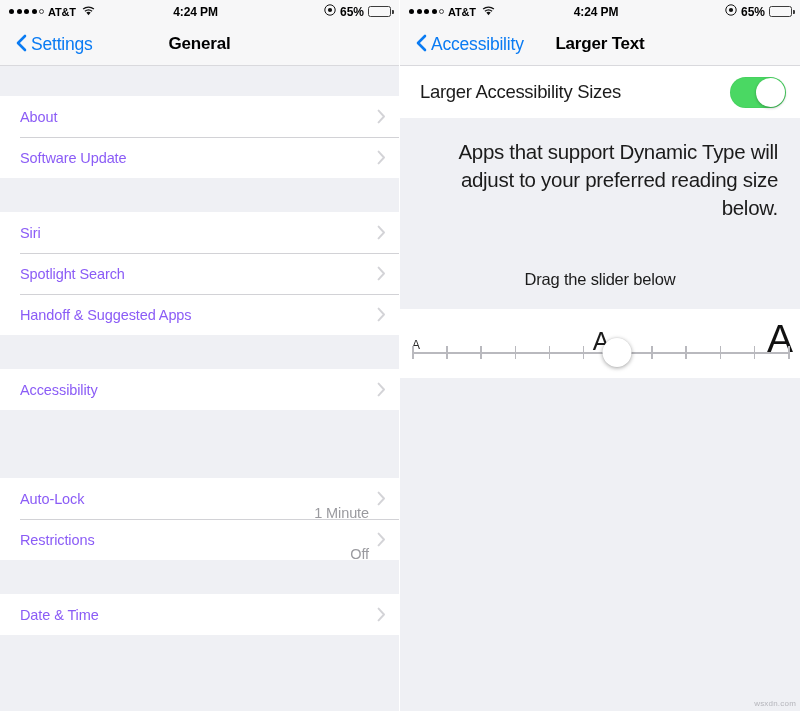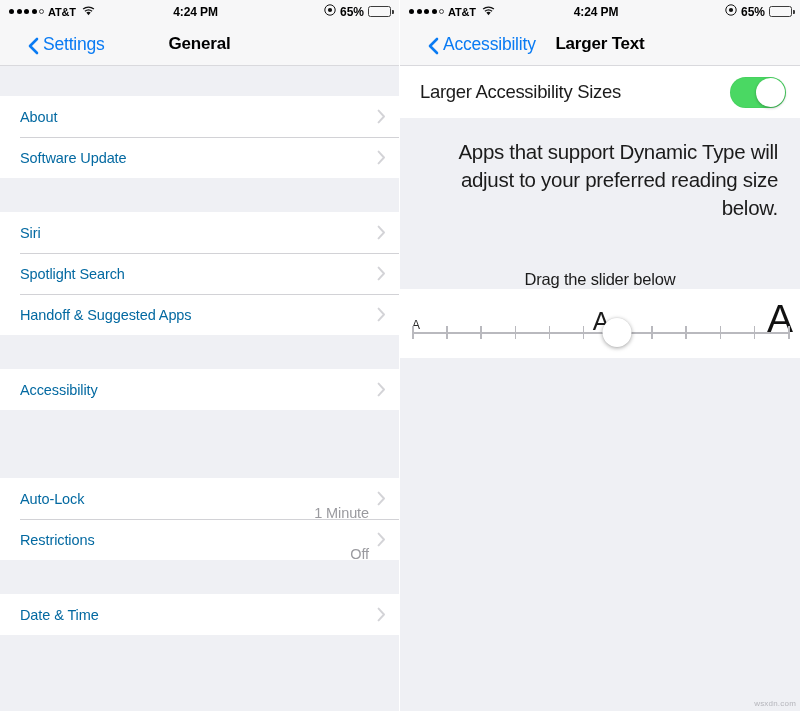--- a/index.html
+++ b/index.html
@@ -45,22 +45,22 @@
   }
   .batt-fill { height: 100%; background: #111; border-radius: 1px; }
 
   
   .navbar {
     height: 43px; background: #f7f7f8;
     border-bottom: 1px solid #d9d9dd;
     display: flex; align-items: center; position: relative;
   }
   .nav-back {
-    display: flex; align-items: flex-end; gap: 4px;
-    padding-left: 28px; color: #0a7bf3; cursor: pointer;
+    display: flex; align-items: flex-start; gap: 4px;
+    padding-left: 16px; color: #0a7bf3; cursor: pointer;
   }
   .chev-back { width: 11px; height: 18px; flex: none; }
   .nav-back-label { font-size: 17.5px; letter-spacing: -0.2px; }
   .nav-title {
     position: absolute; left: 0; right: 0; text-align: center;
     font-size: 17px; font-weight: bold; color: #000; letter-spacing: -0.2px;
   }
 
   
   .list { background: #eff0f4; }
@@ -69,21 +69,21 @@
   .row {
     height: 41px; background: #fff;
     display: flex; align-items: center;
     padding-left: 20px; padding-right: 13px;
     position: relative; cursor: pointer;
   }
   .row + .row::before {
     content: ""; position: absolute; left: 20px; right: 0; top: 0;
     height: 1px; background: #d2d2d6;
   }
-  .row-label { font-size: 14.5px; color: #0369a1; letter-spacing: -0.1px; }
+  .row-label { font-size: 14.5px; color: #8b5cf6; letter-spacing: -0.1px; }
   .row-right { margin-left: auto; display: flex; align-items: center; gap: 8px; }
   .row-value { font-size: 14.5px; color: #9a9a9f; letter-spacing: -0.1px; margin-top: 28px; }
   .chev-r { width: 9px; height: 15px; flex: none; opacity: .72; }
 
   
   .toggle-group { background: #fff; }
   .toggle-row {
     height: 52px; background: #fff;
     display: flex; align-items: center;
     padding: 0 14px 0 20px;
@@ -100,21 +100,21 @@
     background: #fff; box-shadow: 0 1px 3px rgba(0,0,0,.3);
   }
   .footer-text {
     background: #eff0f4; padding: 20px 22px 0 22px;
     text-align: right; color: #1b1b1b;
     font-size: 20.5px; line-height: 28px; letter-spacing: -0.3px;
   }
   .drag-hint {
     background: #eff0f4; text-align: center;
     color: #1b1b1b; font-size: 16.5px; letter-spacing: -0.2px;
-    padding-top: 48px; 
+    padding-top: 48px; padding-bottom: 20px;
   }
 
   
   .slider-block {
     background: #fff; height: 69px; position: relative;
   }
   .a-small {
     position: absolute; left: 12px; bottom: 26px;
     font-size: 12px; color: #2b2b2b;
   }

